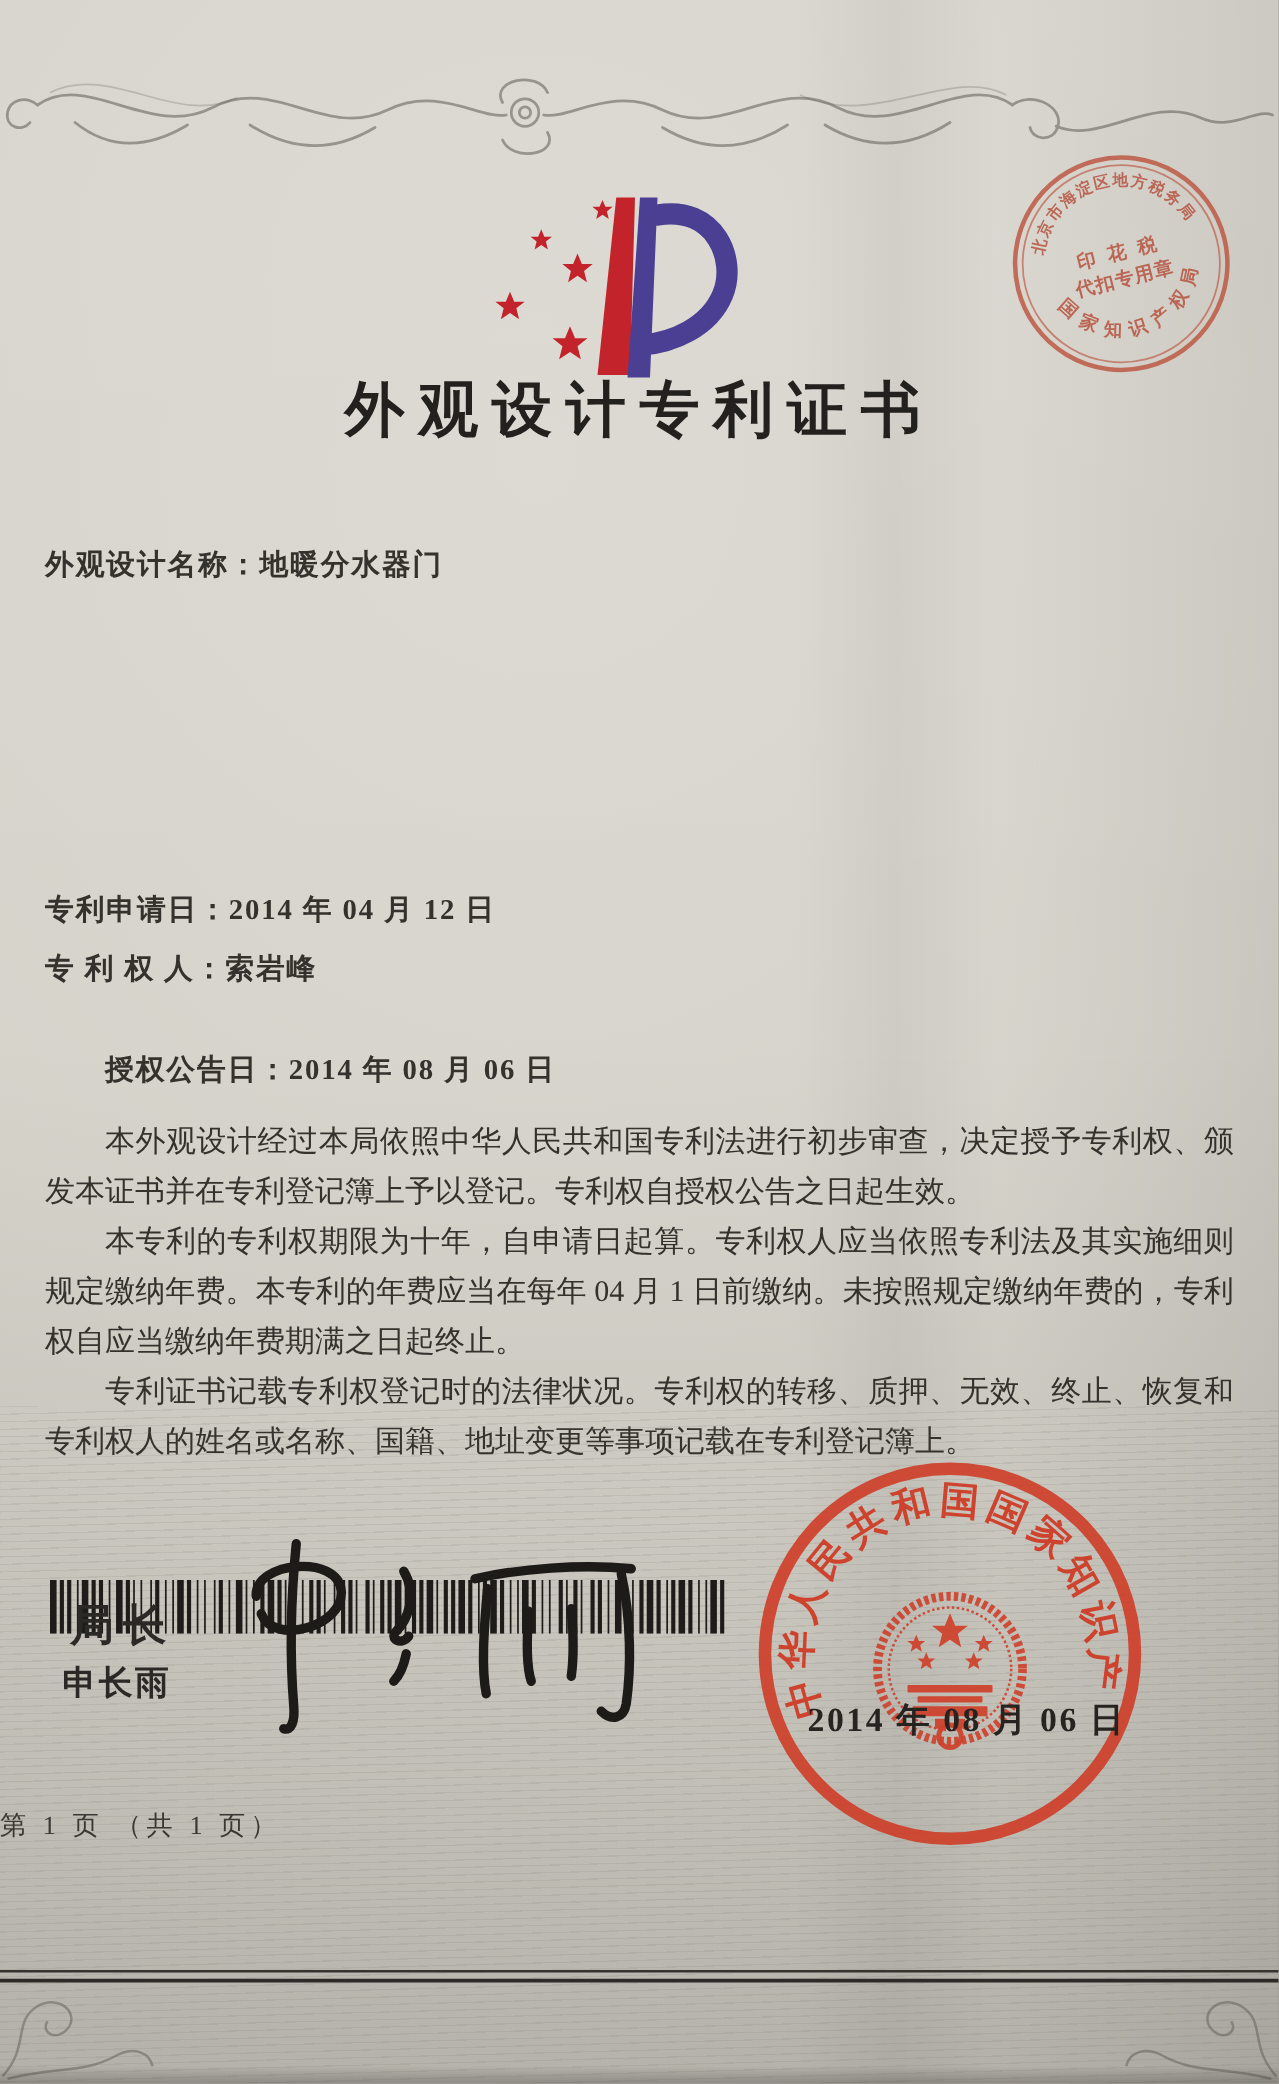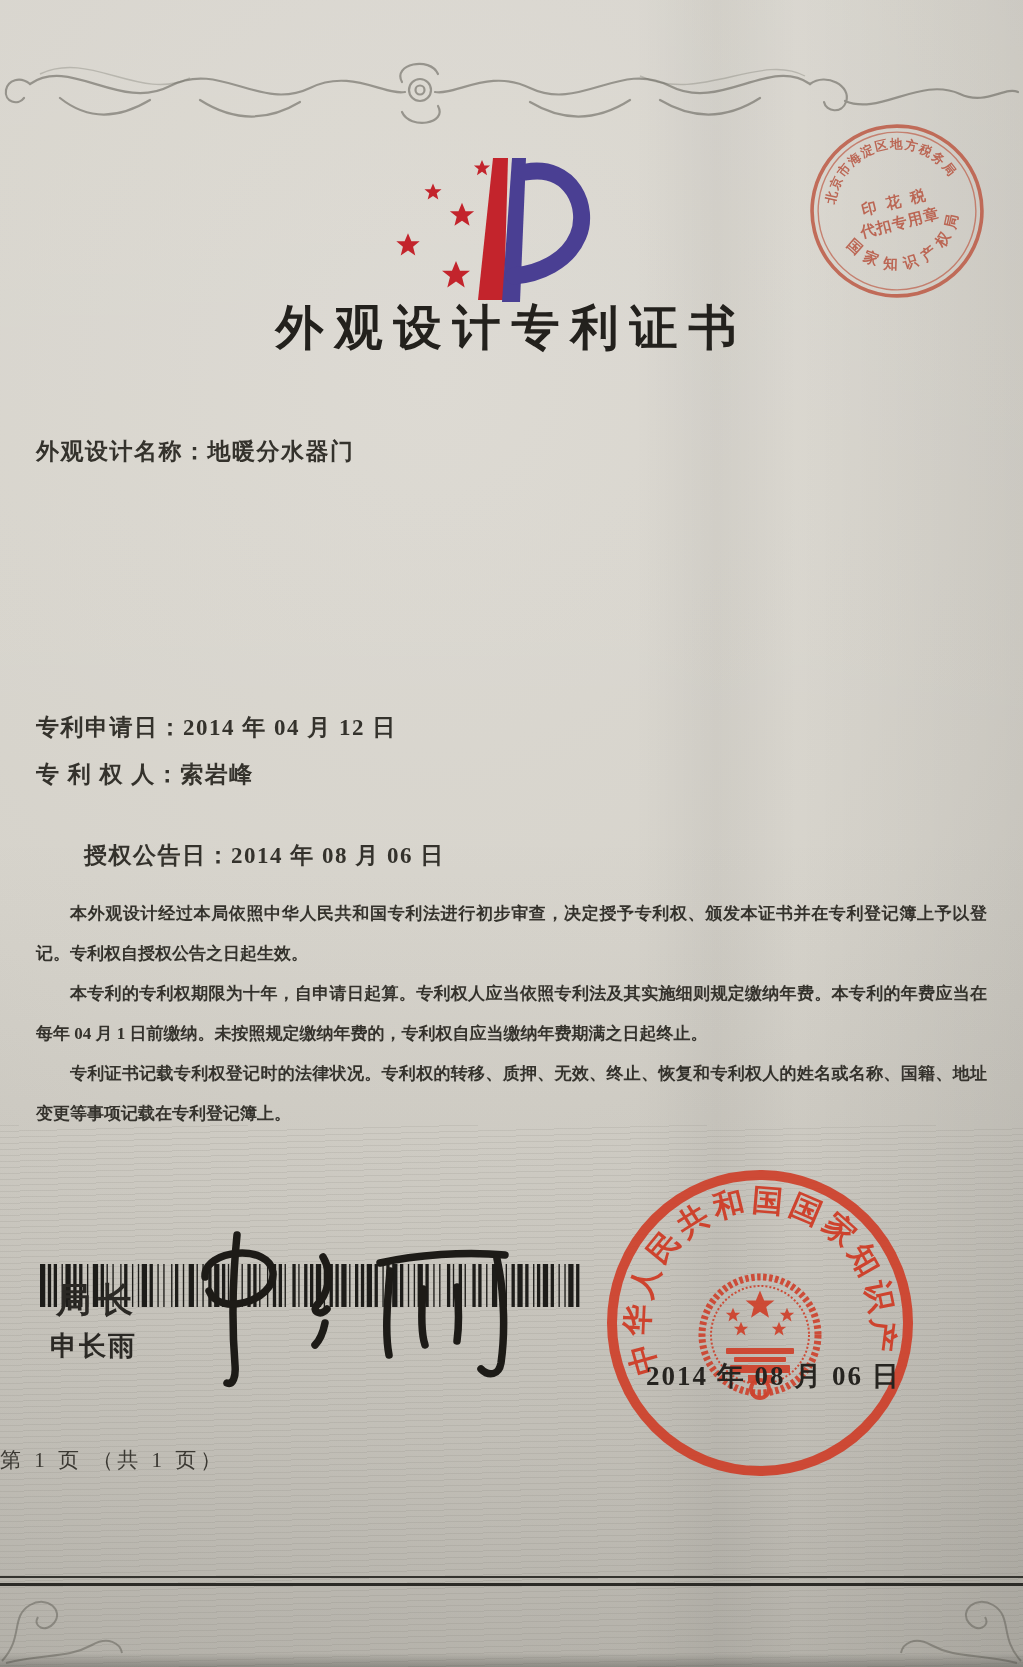--- a/index.html
+++ b/index.html
@@ -11,22 +11,22 @@
       linear-gradient(90deg, rgba(0,0,0,0) 62%, rgba(0,0,0,.045) 70%, rgba(0,0,0,0) 78%, rgba(0,0,0,.06) 100%),
       radial-gradient(130% 95% at 42% 22%, #dcd9d2 0%, #d6d3cb 48%, #cfccc4 75%, #c6c3bb 100%);
     color:#32302b;
   }
   .abs{position:absolute;}
   .cert-no{left:16px; top:134px; font-size:24px; letter-spacing:5px; color:#3c3a34; font-weight:600;}
   .title{left:0; top:296px; width:100%; text-align:center; font-size:48px; font-weight:700;
          letter-spacing:11px; color:#23211d;}
   .field{left:36px; font-size:23px; letter-spacing:1.5px; font-weight:600; color:#34322c; white-space:nowrap;}
   .f0{top:436px;} .f1{top:518px;} .f2{top:599px;} .f3{top:679px;margin-top:33px;} .f4{top:759px;} .f5{top:840px;margin-left:48px;}
-  .body-text{left:36px; top:894px; width:951px; font-size:17px; line-height:40px;
-             text-align:justify; color:#34322c; font-weight:700;}
+  .body-text{left:36px; top:894px; width:951px; font-size:24px; line-height:40px;
+             text-align:justify; color:#34322c; font-weight:400;}
   .body-text p{margin:0; text-indent:2em;}
   .director-title{left:56px; top:1277px; font-size:35px; font-weight:700; letter-spacing:7px; color:#2b2925;}
   .director-name{left:50px; top:1328px; font-size:27px; font-weight:700; letter-spacing:2px; color:#2b2925;}
   .issue-date{left:646px; top:1358px; font-size:27px; font-weight:600; letter-spacing:2px; color:#262420; z-index:6;}
   .footer{left:0; top:1446px; width:100%; font-size:21px; letter-spacing:4px; color:#3a3832;}
   .divider{left:0; right:0; top:1576px; height:5px; border-top:2px solid #34332e; border-bottom:3px solid #2c2b27;}
   .security{left:0; top:1125px; width:100%; height:545px; pointer-events:none;
     background:repeating-linear-gradient(178.5deg, rgba(108,106,98,.12) 0 1px, rgba(0,0,0,0) 1px 6px);}
   .bottom-shade{left:0; bottom:0; width:100%; height:14px;
     background:linear-gradient(180deg, rgba(0,0,0,0), rgba(48,48,44,.30));}

